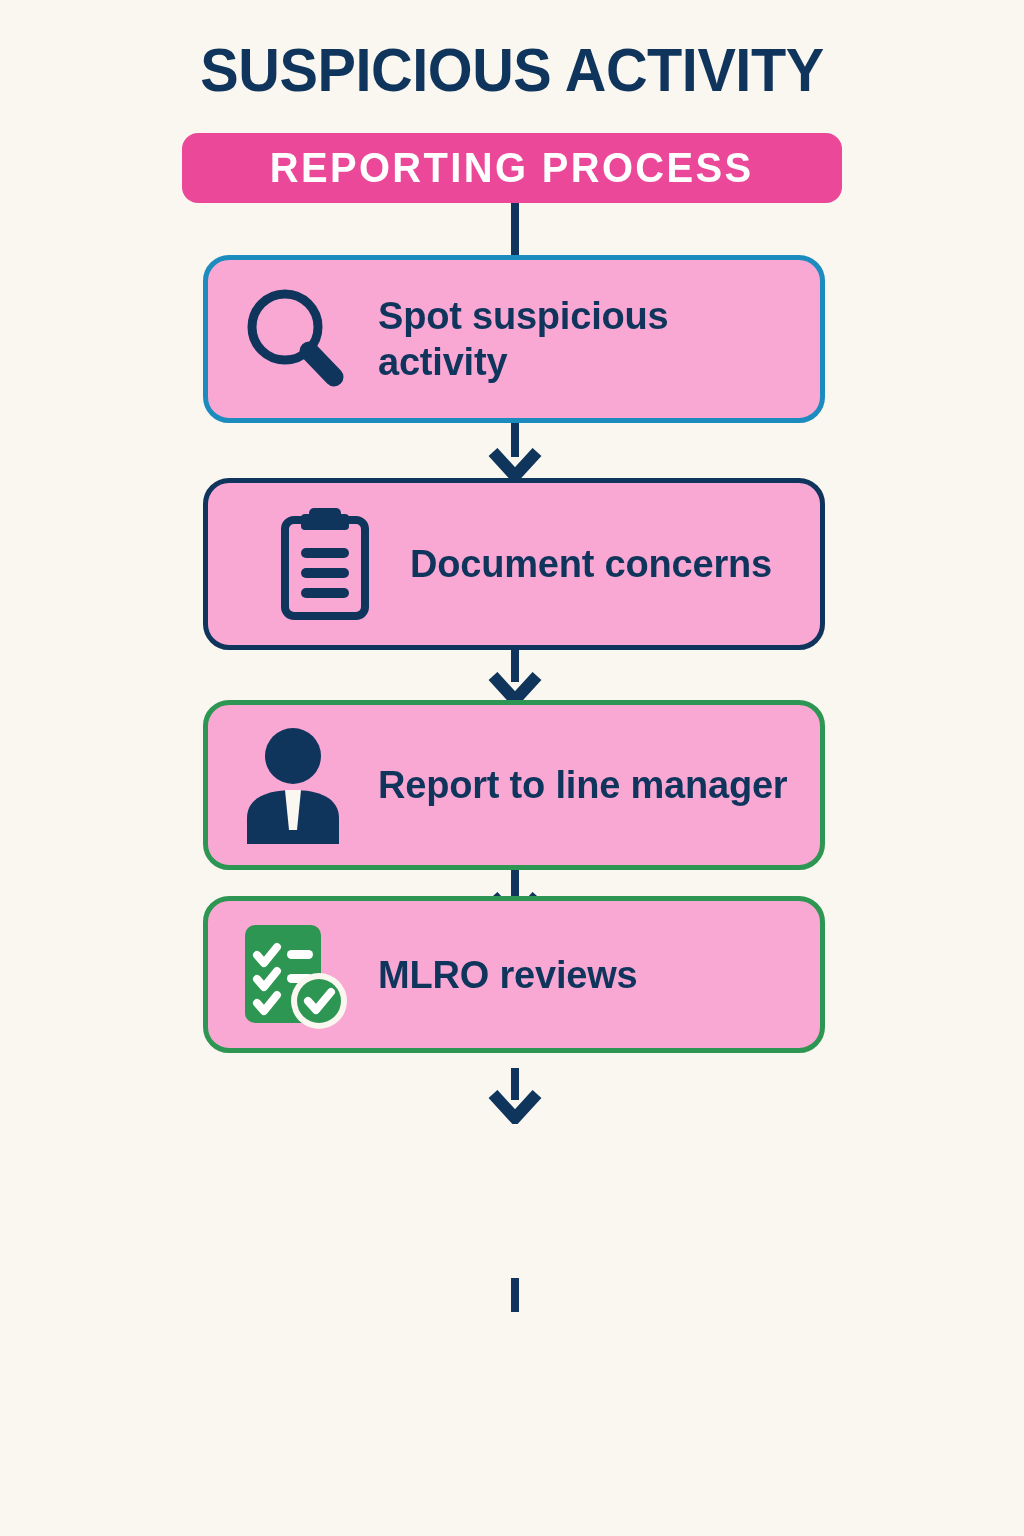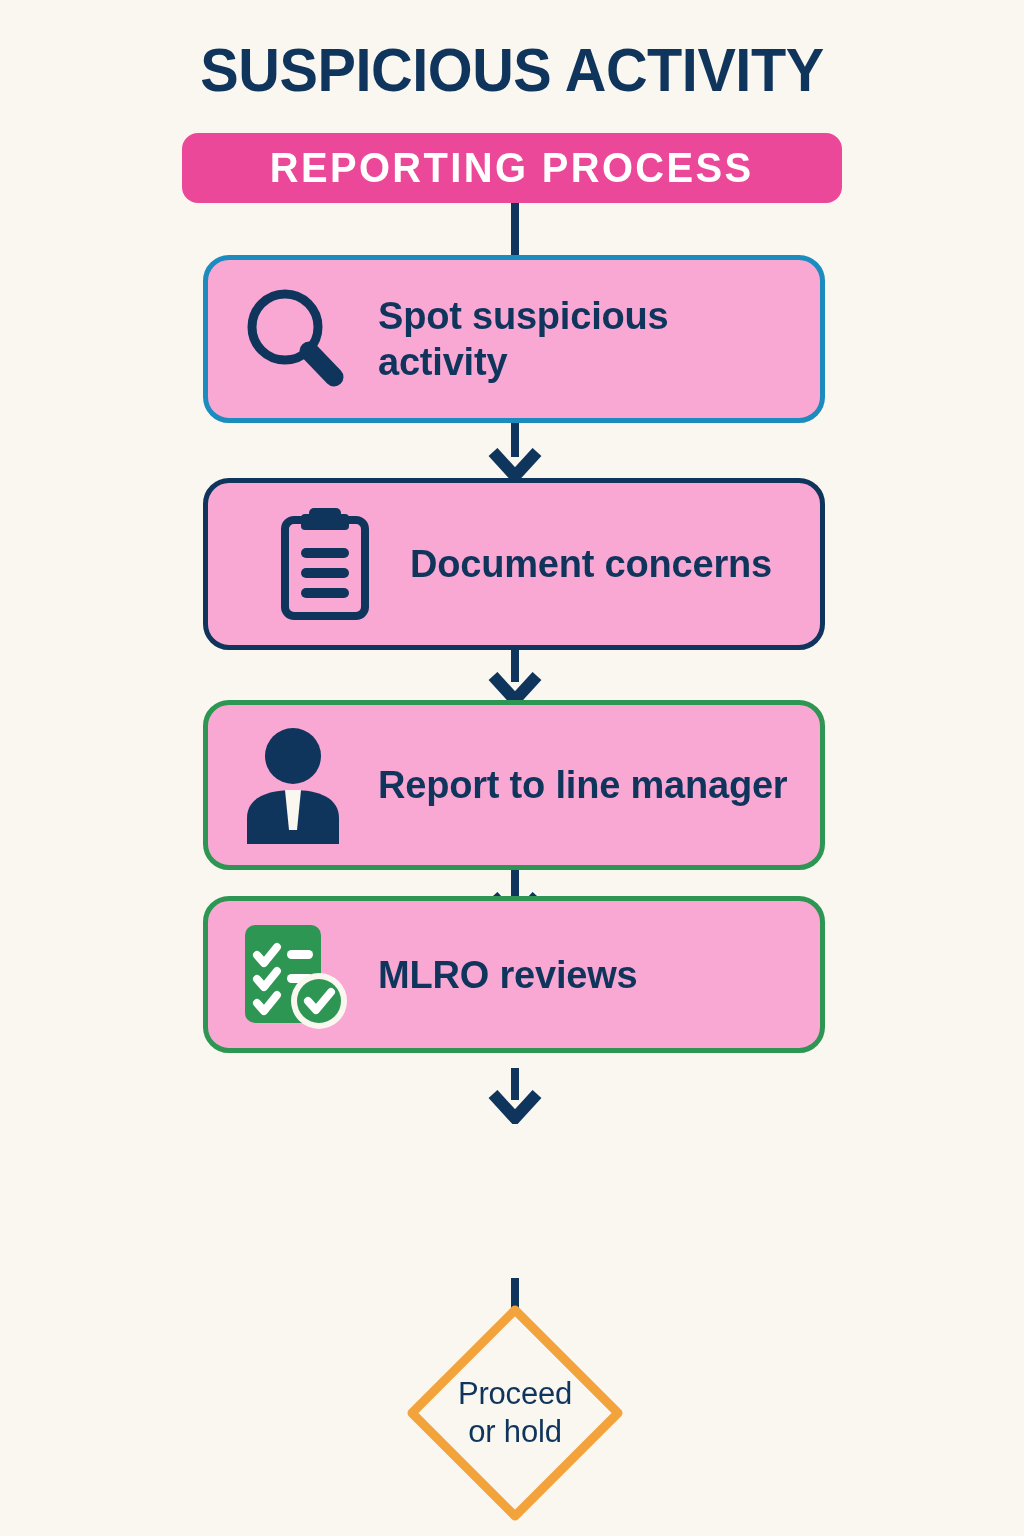--- a/index.html
+++ b/index.html
@@ -223,23 +223,14 @@
   <div class="connector" style="top:1068px;height:32px;"></div>
   <div class="arrowhead" style="top:1090px;">
     <svg width="68" height="34" viewBox="0 0 68 34" aria-hidden="true">
       <polyline points="12,4 34,28 56,4" fill="none" stroke="#10355c" stroke-width="12" stroke-linecap="butt" stroke-linejoin="miter"></polyline>
     </svg>
   </div>
 
 
   <div class="connector" style="top:1278px;height:34px;"></div>
 
-  <div class="diamond-wrap">
-    <svg width="230" height="230" viewBox="0 0 230 230" aria-hidden="true">
-      <path d="M115 12 L218 115 L115 218 L12 115 Z" fill="none" stroke="#f2a33c" stroke-width="9" stroke-linejoin="round"></path>
-    </svg>
-    <div class="diamond-text">
-      <span>Proceed</span>
-      <span>or hold</span>
-    </div>
-  </div>
 
 </div>
 
 </body></html>

